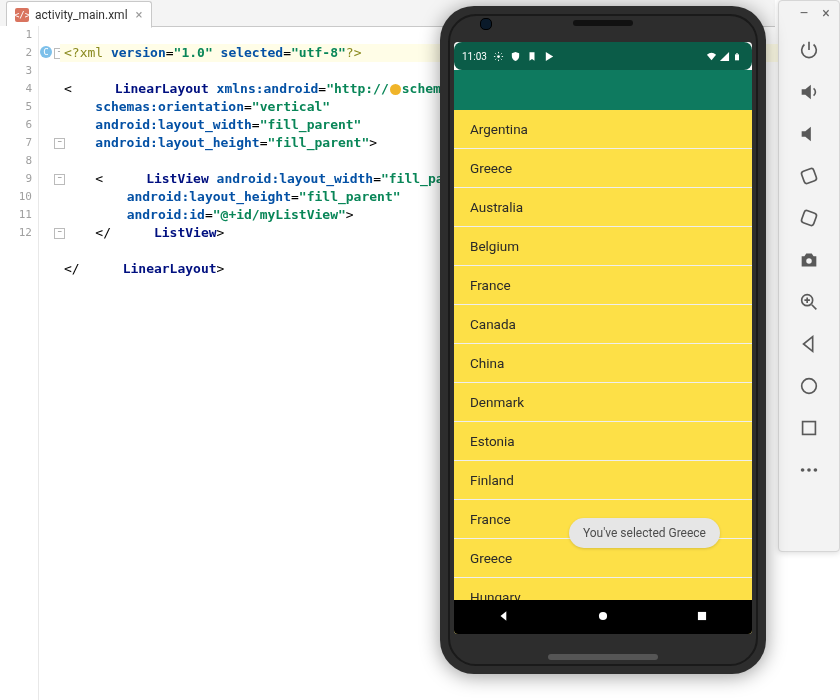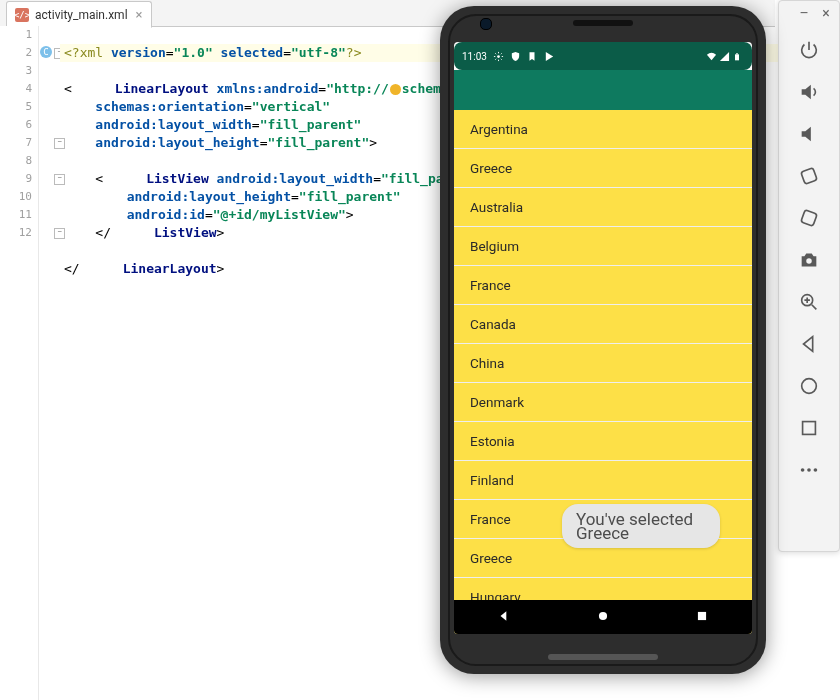--- a/index.html
+++ b/index.html
@@ -34,21 +34,21 @@
   .phone .cam{position:absolute;top:12px;left:40px;width:10px;height:10px;background:#0a1a2a;border-radius:5px;border:1px solid #000;}
   .phone .homebar{position:absolute;bottom:14px;left:50%;transform:translateX(-50%);width:110px;height:6px;background:#555;border-radius:4px;}
   .screen{position:absolute;left:14px;top:36px;width:298px;height:592px;background:#fafafa;border-radius:4px;overflow:hidden;}
   .statusbar{height:28px;background:#0b5c48;color:#fff;font-size:10px;display:flex;align-items:center;padding:0 8px;justify-content:space-between;border-radius:8px;}
   .statusbar .l{display:flex;align-items:center;gap:6px;}
   .statusbar .r{display:flex;align-items:center;gap:3px;}
   .sb-ico{width:11px;height:11px;display:inline-block;}
   .appbar{height:40px;background:#0e7a5f;}
   .list{height:648px;overflow:hidden;background:#fde047;}
   .li{height:38px;line-height:38px;padding:0 16px;border-bottom:1px solid #eee;font-size:13.5px;color:#2a2a2a;}
-  .toast{position:absolute;right:32px;bottom:86px;background:#e6e6e6;color:#4d4d4d;font-size:17px;padding:8px 14px;border-radius:16px;max-width:130px;line-height:14px;box-shadow:0 1px 3px rgba(0,0,0,.15);}
+  .toast{position:absolute;right:32px;bottom:86px;background:#e6e6e6;color:#4d4d4d;font-size:12px;padding:8px 14px;border-radius:16px;max-width:130px;line-height:14px;box-shadow:0 1px 3px rgba(0,0,0,.15);}
   .navbar{position:absolute;bottom:0;left:0;right:0;height:34px;background:#000;display:flex;align-items:center;justify-content:space-around;}
   .navbar svg{width:14px;height:14px;fill:#fff;}
 </style>
 </head>
 <body>
 
 <div class="tabbar">
   <div class="tab">
     <span class="ico">&lt;/&gt;</span>
     <span>activity_main.xml</span>

